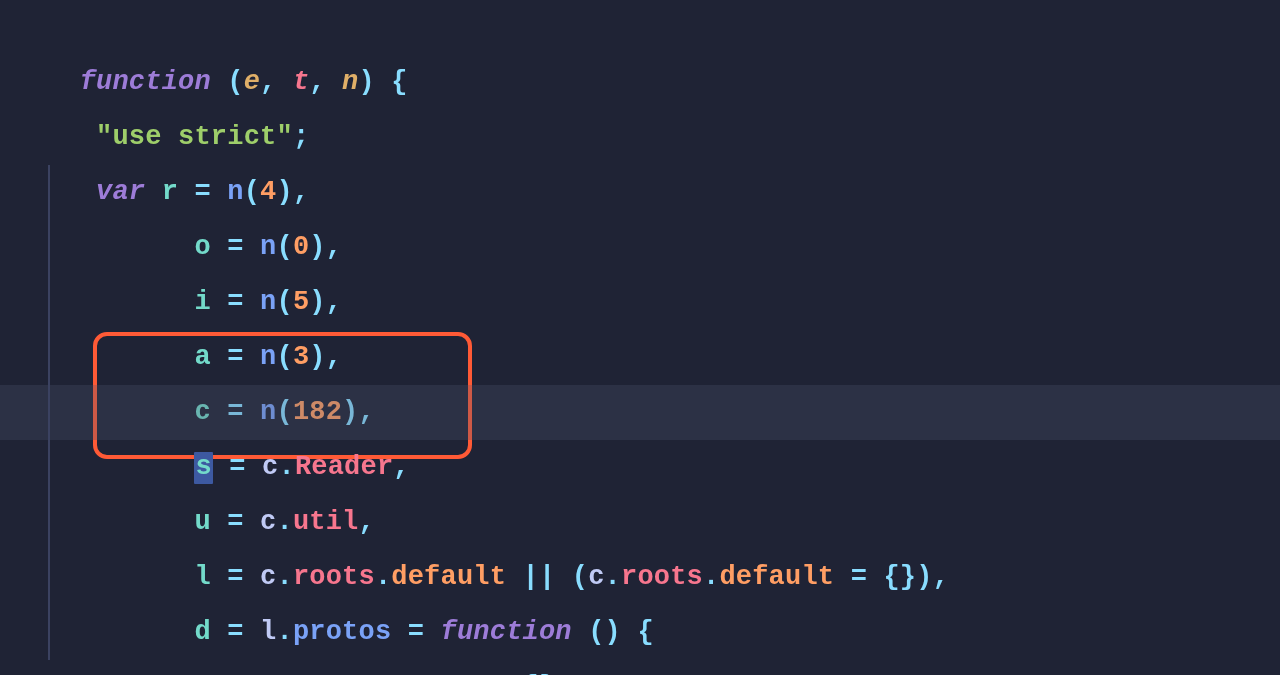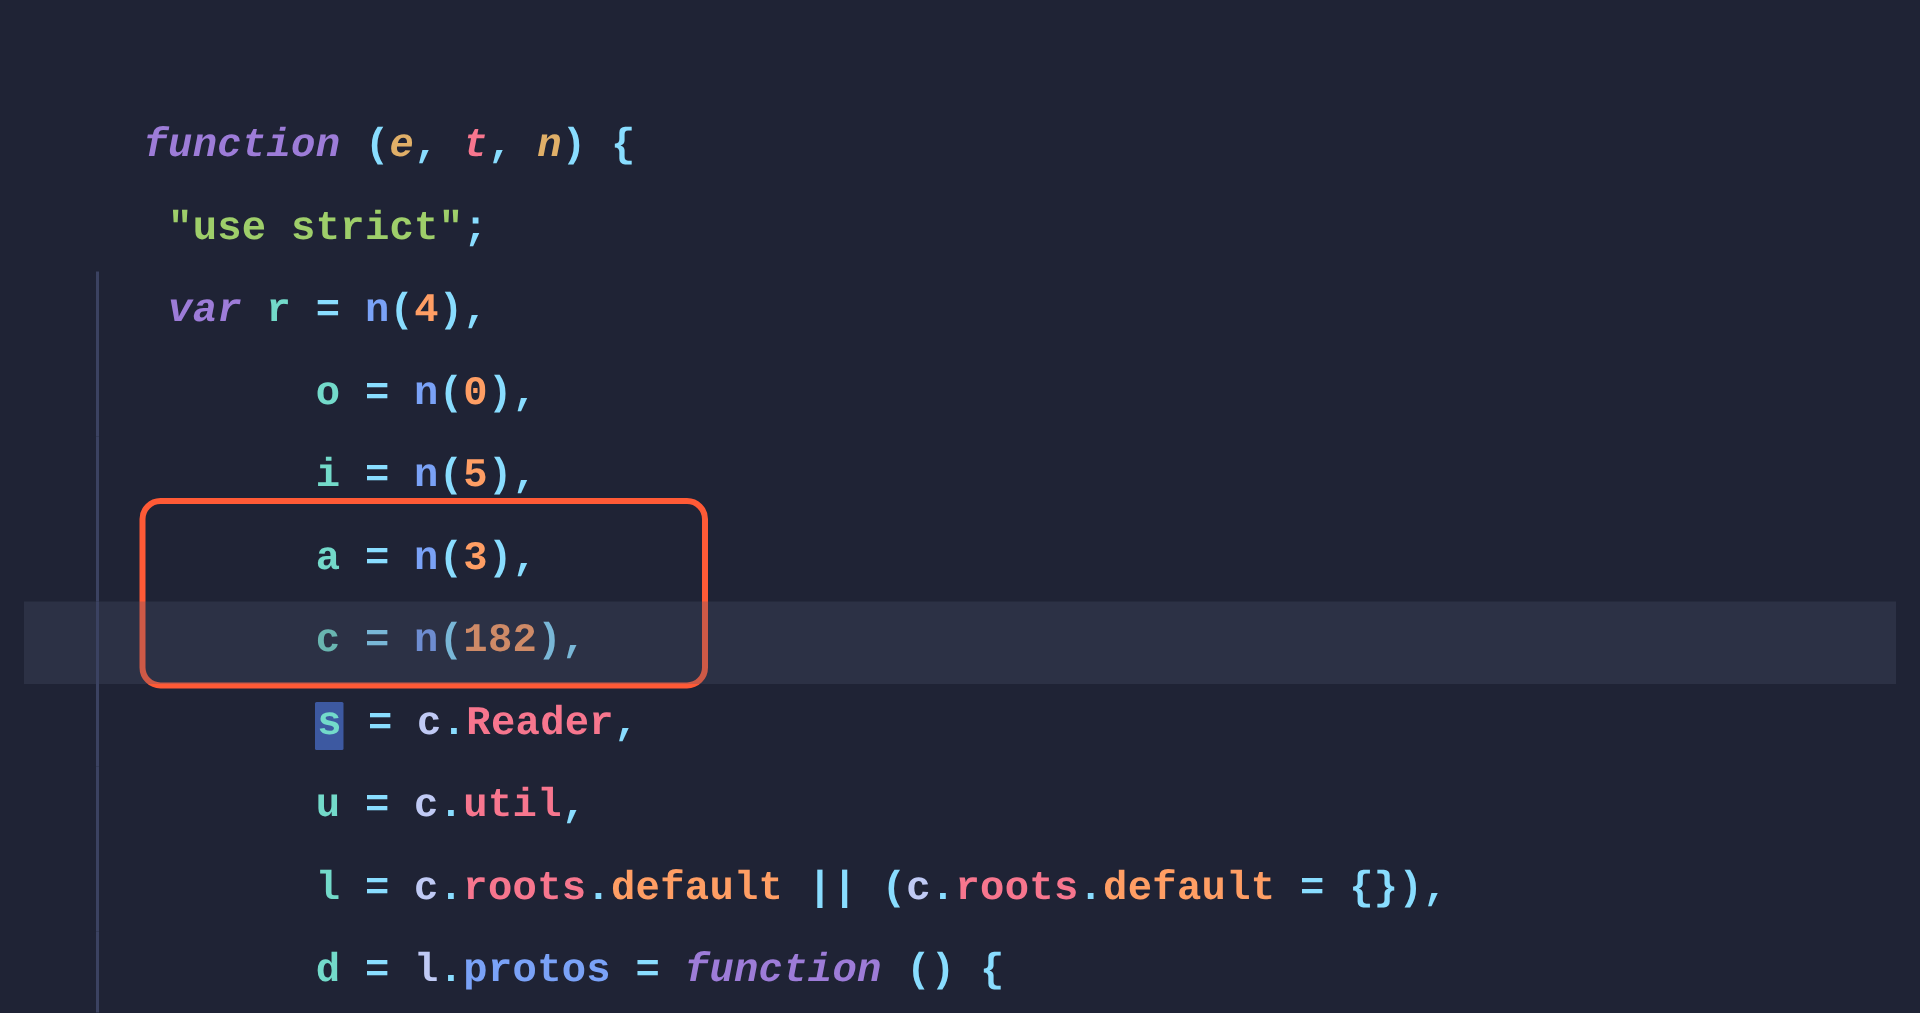--- a/index.html
+++ b/index.html
@@ -13,21 +13,21 @@
     font-size: 27px;
     line-height: 55px;
     font-weight: 600;
     letter-spacing: 0.2px;
     overflow: hidden;
     -webkit-font-smoothing: antialiased;
   }
 
   .editor {
     position: relative;
-    padding: 16px;
+    padding: 0;
     width: 1280px;
     height: 669px;
   }
 
   .code-line {
     position: relative;
     white-space: pre;
     padding-left: 14px;
     height: 55px;
   }

